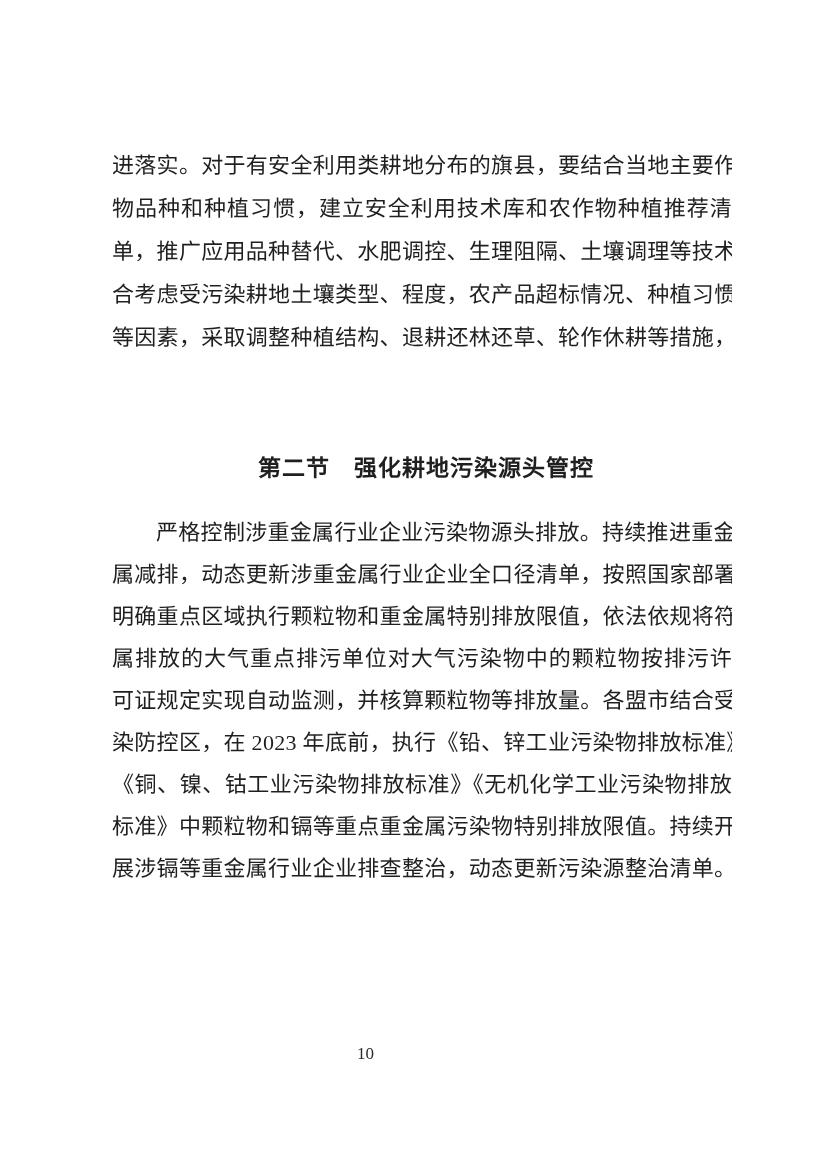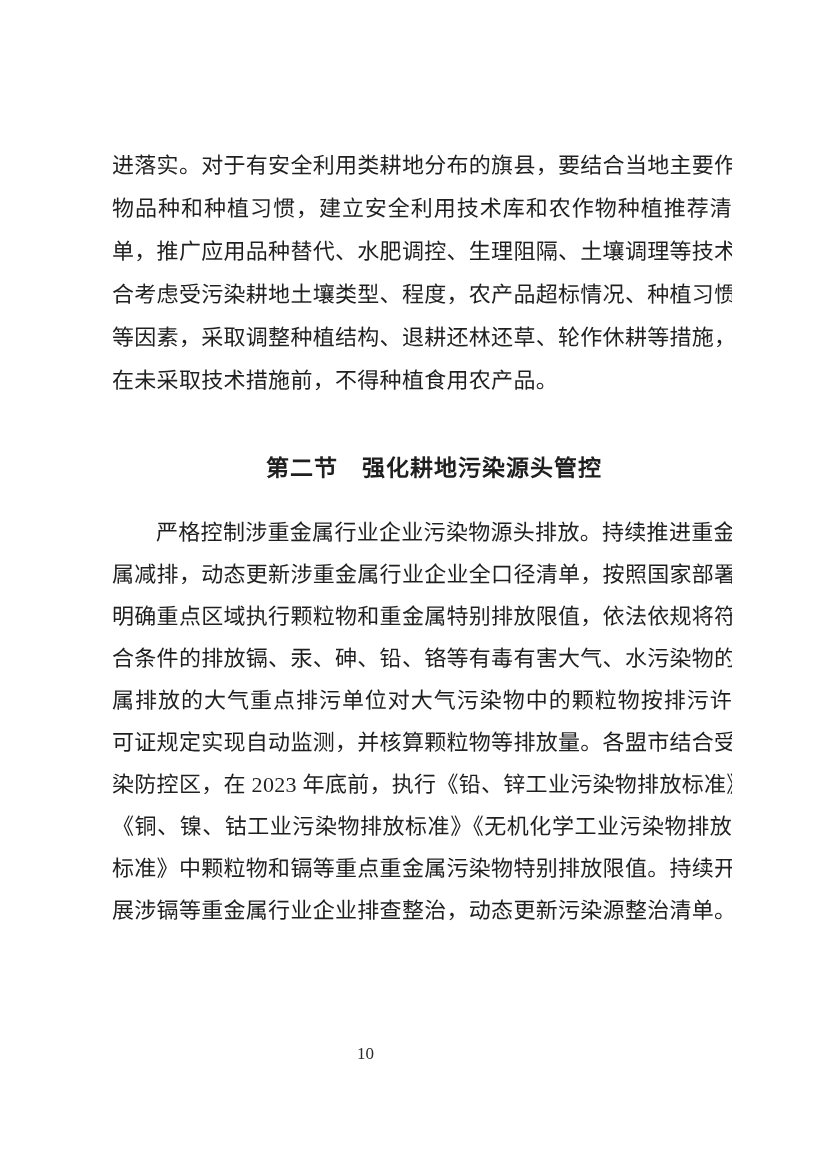--- a/index.html
+++ b/index.html
@@ -40,21 +40,21 @@
     height: 42px;
   }
   .line--para-end {
     text-align-last: left;
   }
   .line--indent {
     padding-left: 44px;
   }
   .section-heading {
     position: absolute;
-    left: 124px;
+    left: 116px;
     width: 620px;
     top: 452px;
     font-size: 23px;
     font-weight: bold;
     text-align: center;
     letter-spacing: 1px;
     line-height: 34px;
   }
   .page-number {
     position: absolute;
@@ -70,30 +70,28 @@
 <body>
 
 <div class="page">
 
   <div class="text-block para-1">
     <div class="line">进落实。对于有安全利用类耕地分布的旗县，要结合当地主要作</div>
     <div class="line">物品种和种植习惯，建立安全利用技术库和农作物种植推荐清</div>
     <div class="line">单，推广应用品种替代、水肥调控、生理阻隔、土壤调理等技术，</div>
     <div class="line">合考虑受污染耕地土壤类型、程度，农产品超标情况、种植习惯</div>
     <div class="line">等因素，采取调整种植结构、退耕还林还草、轮作休耕等措施，</div>
-    <div class="line line--para-end">在未采取技术措施前，不得种植食用农产品。</div>
   </div>
 
   <div class="section-heading">第二节　强化耕地污染源头管控</div>
 
   <div class="text-block para-2">
     <div class="line line--indent">严格控制涉重金属行业企业污染物源头排放。持续推进重金</div>
     <div class="line">属减排，动态更新涉重金属行业企业全口径清单，按照国家部署</div>
     <div class="line">明确重点区域执行颗粒物和重金属特别排放限值，依法依规将符</div>
-    <div class="line">合条件的排放镉、汞、砷、铅、铬等有毒有害大气、水污染物的</div>
     <div class="line">属排放的大气重点排污单位对大气污染物中的颗粒物按排污许</div>
     <div class="line">可证规定实现自动监测，并核算颗粒物等排放量。各盟市结合受</div>
     <div class="line">染防控区，在 2023 年底前，执行《铅、锌工业污染物排放标准》</div>
     <div class="line">《铜、镍、钴工业污染物排放标准》《无机化学工业污染物排放</div>
     <div class="line">标准》中颗粒物和镉等重点重金属污染物特别排放限值。持续开</div>
     <div class="line line--para-end">展涉镉等重金属行业企业排查整治，动态更新污染源整治清单。</div>
   </div>
 
   <div class="page-number">10</div>
 

